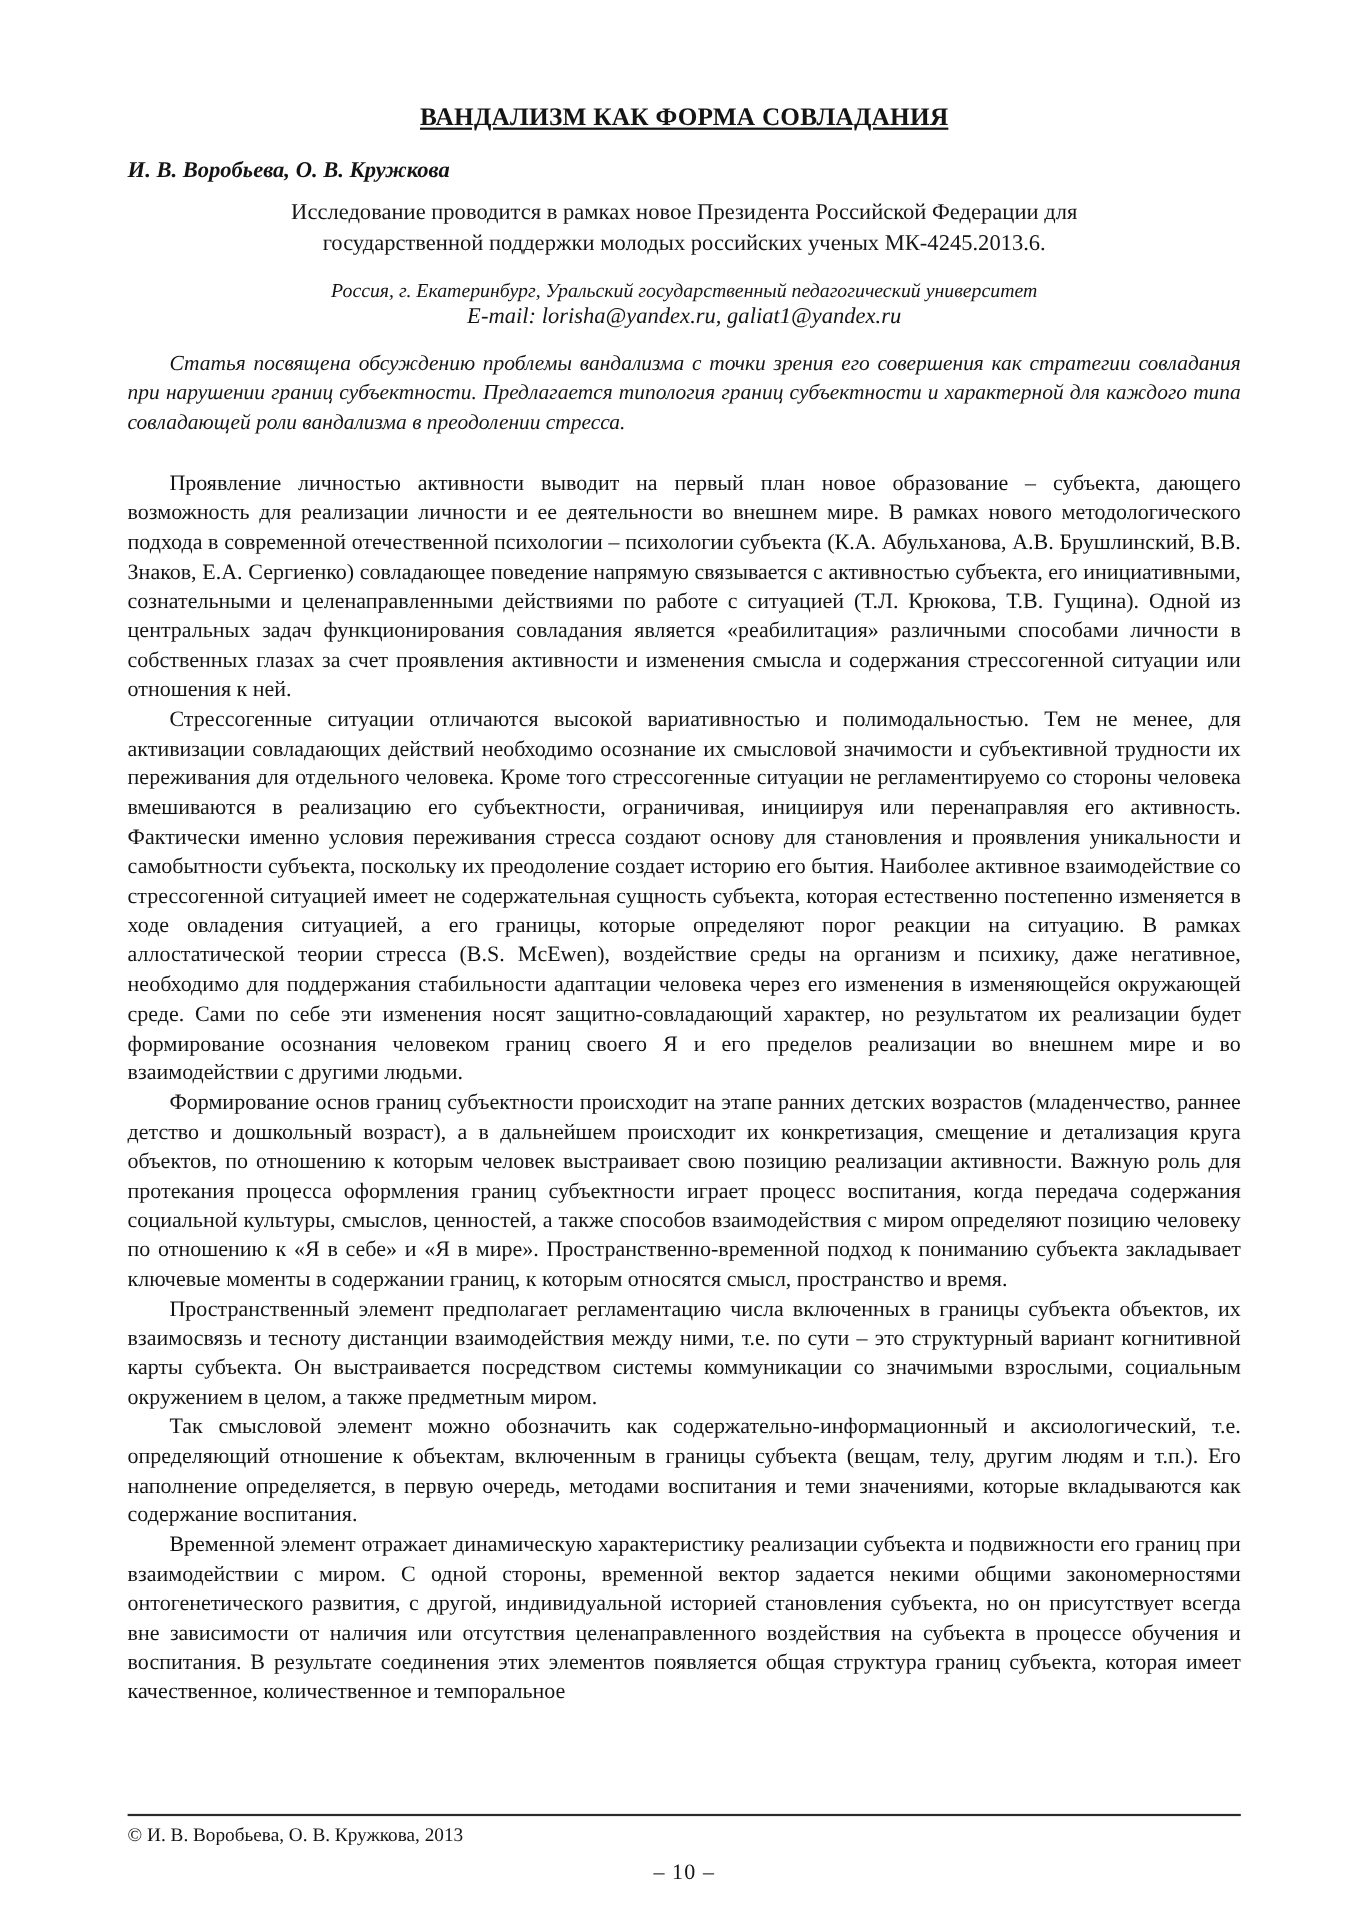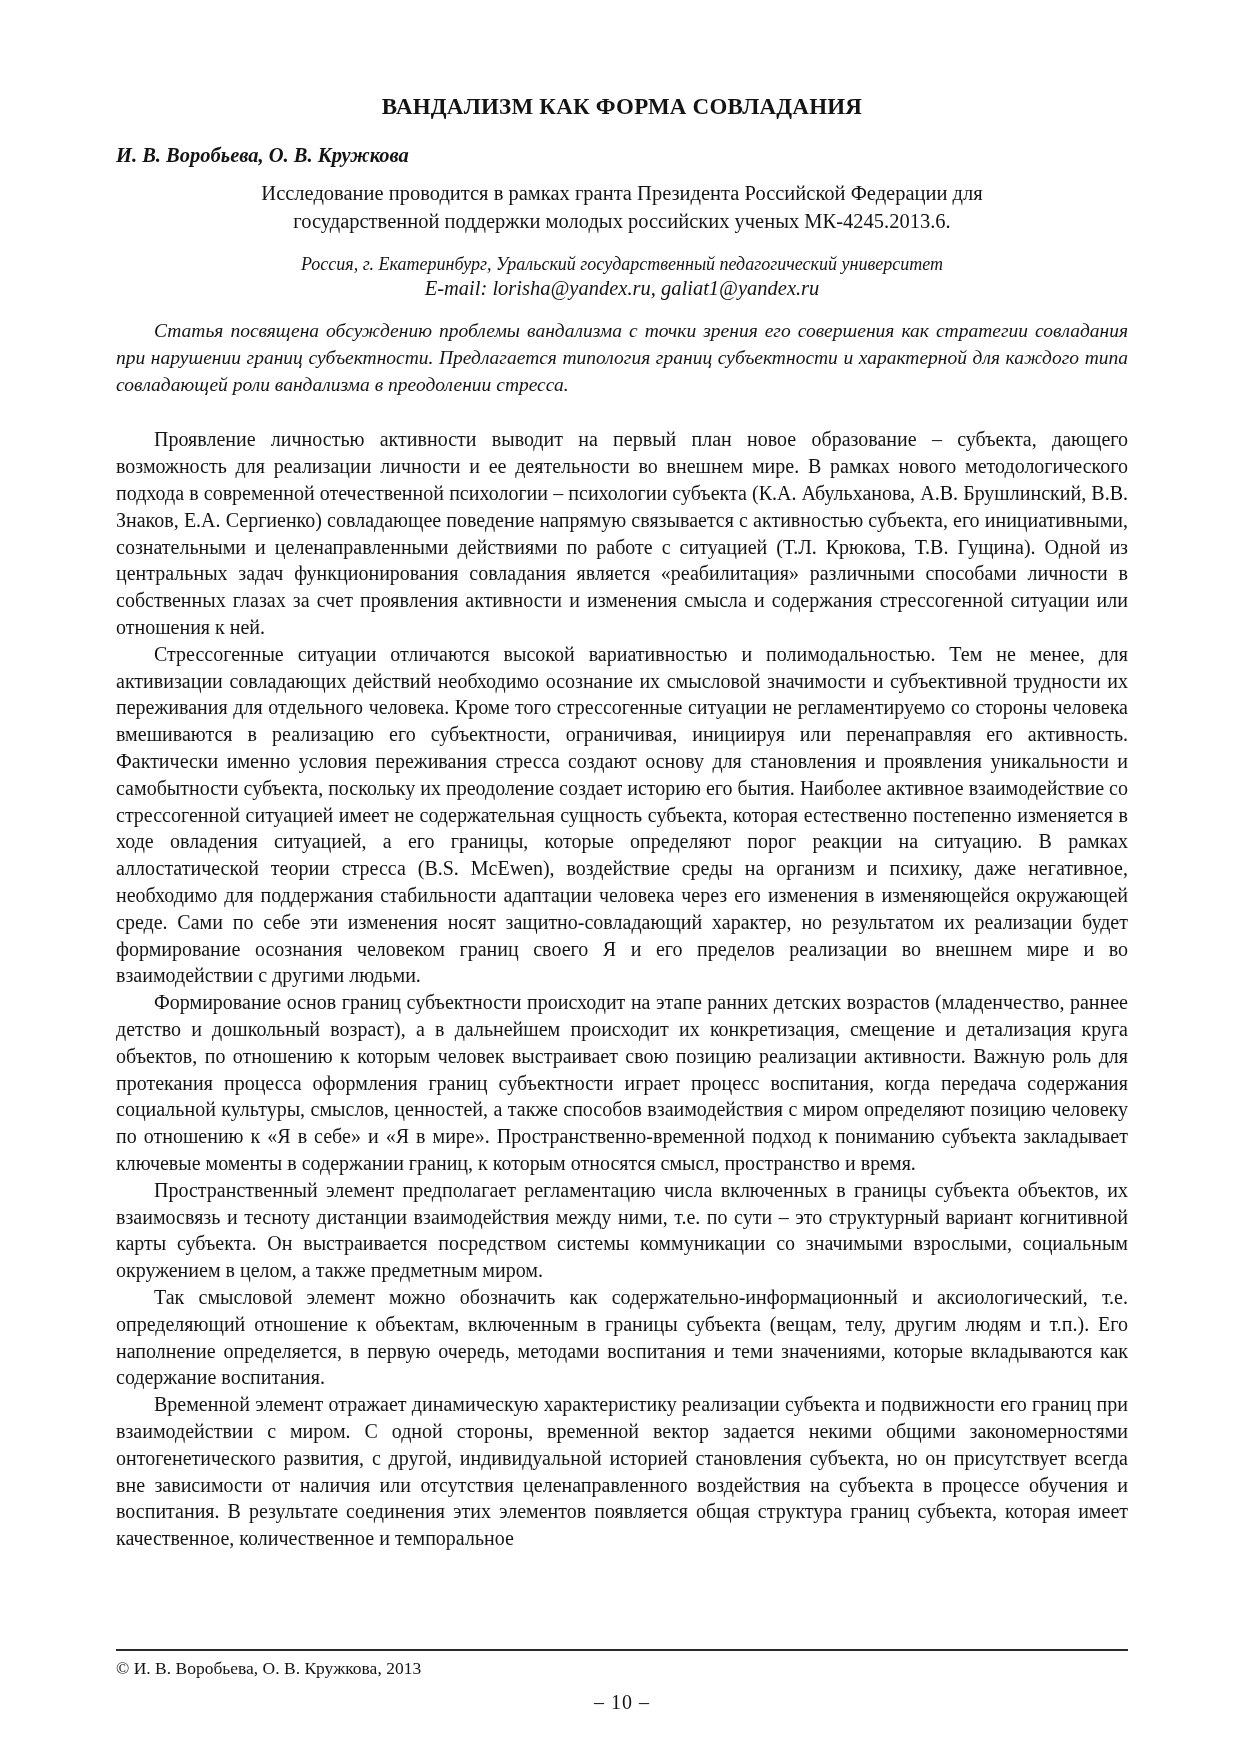--- a/index.html
+++ b/index.html
@@ -19,20 +19,21 @@
     padding: 92px 112px 0 116px;
     overflow: hidden;
   }
   .title {
     margin: 0;
     text-align: center;
     font-weight: 700;
     font-size: 23px;
     line-height: 1.32;
     letter-spacing: 0.2px;
+    text-decoration: underline;
   }
   .authors {
     font-weight: 700;
     font-style: italic;
     font-size: 20.5px;
     margin-top: 22px;
   }
   .grant {
     text-align: center;
     font-size: 20.5px;
@@ -94,21 +95,21 @@
 <body>
 
 <div class="page">
 
   <h1 class="title">
     <span>ВАНДАЛИЗМ КАК ФОРМА СОВЛАДАНИЯ</span><br>
   </h1>
 
   <div class="authors">И. В. Воробьева, О. В. Кружкова</div>
 
-  <div class="grant">Исследование проводится в рамках гранта Президента Российской Федерации для государственной поддержки молодых российских ученых МК-4245.2013.6.</div>
+  <div class="grant">Исследование проводится в рамках новое Президента Российской Федерации для государственной поддержки молодых российских ученых МК-4245.2013.6.</div>
 
   <div class="affiliation">Россия, г. Екатеринбург, Уральский государственный педагогический университет</div>
 
   <div class="email">
     <span>E-mail:</span>
     <span>lorisha@yandex.ru, galiat1@yandex.ru</span>
   </div>
 
   <div class="abstract">Статья посвящена обсуждению проблемы вандализма с точки зрения его совершения как стратегии совладания при нарушении границ субъектности. Предлагается типология границ субъектности и характерной для каждого типа совладающей роли вандализма в преодолении стресса.</div>
 

